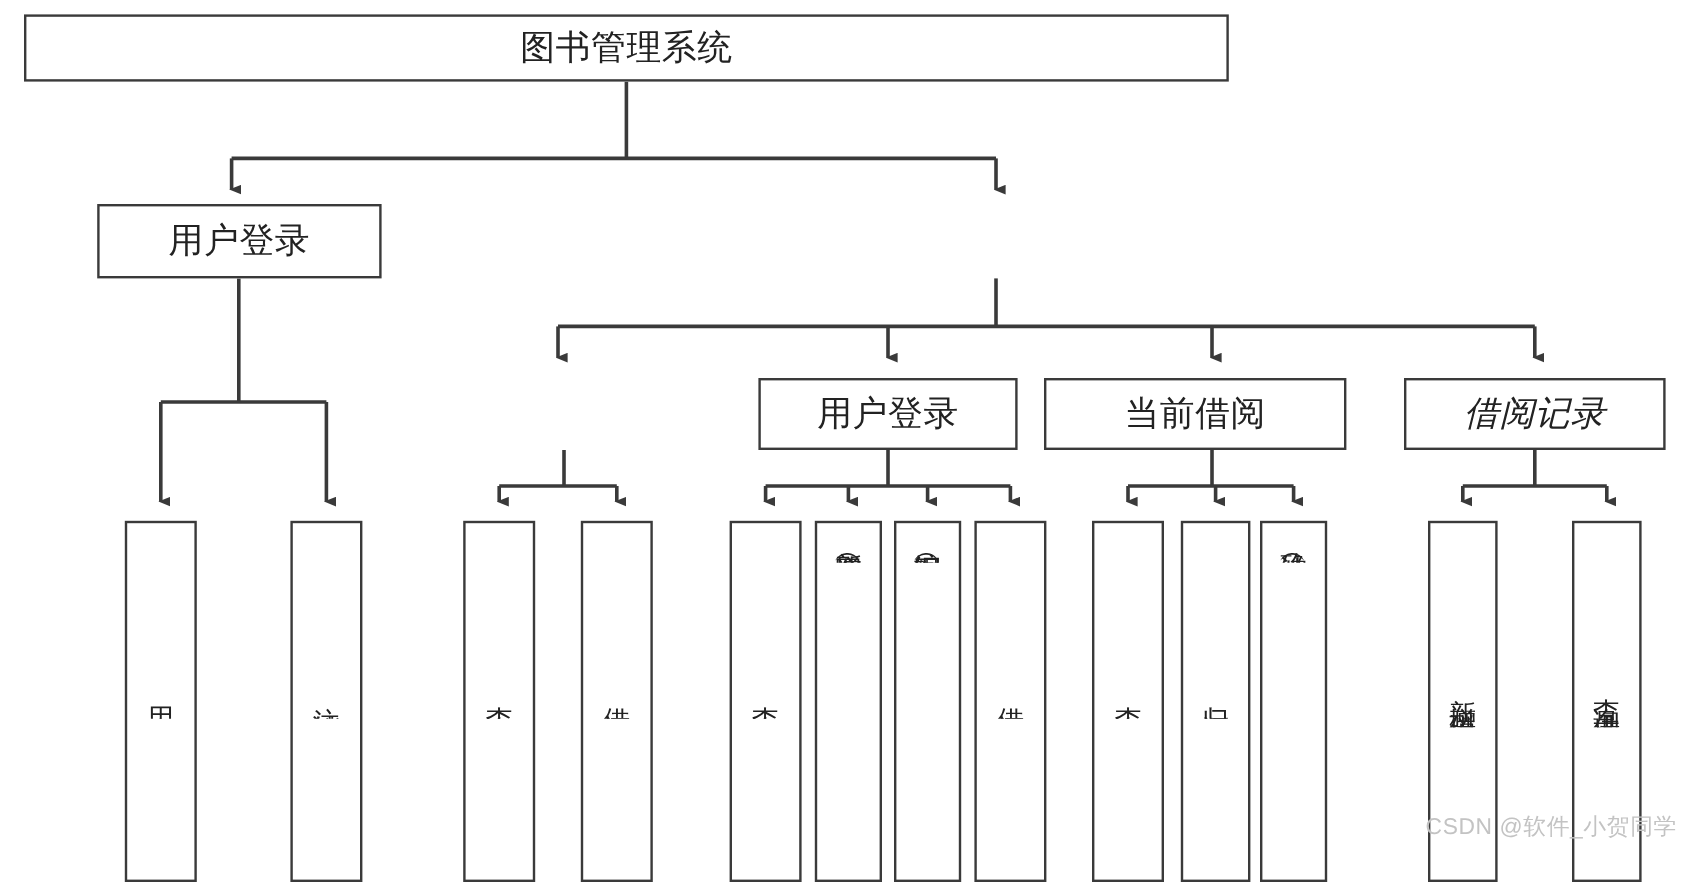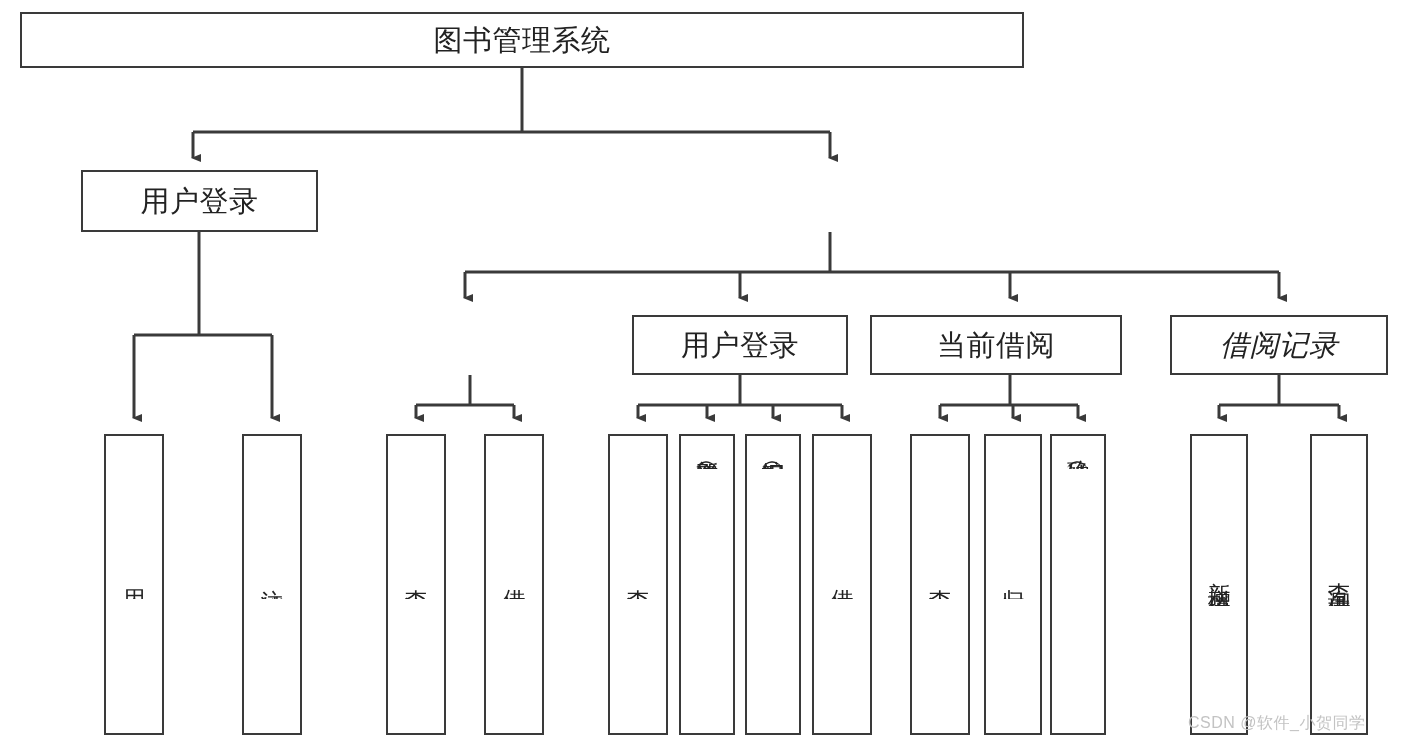--- a/index.html
+++ b/index.html
@@ -59,22 +59,22 @@
     text-align: center;
     max-height: 288px;
     overflow: hidden;
   }
   .node.leaf.tall-text .node-label {
     letter-spacing: 3px;
   }
   .watermark {
     position: absolute;
     left: 1188px;
-    top: 713px;
-    font-size: 16px;
+    top: 676px;
+    font-size: 19px;
     color: #c3c3c3;
     white-space: nowrap;
     letter-spacing: 0.5px;
     pointer-events: none;
   }
 </style>
 </head>
 <body>
 
 <div id="diagram-root">

